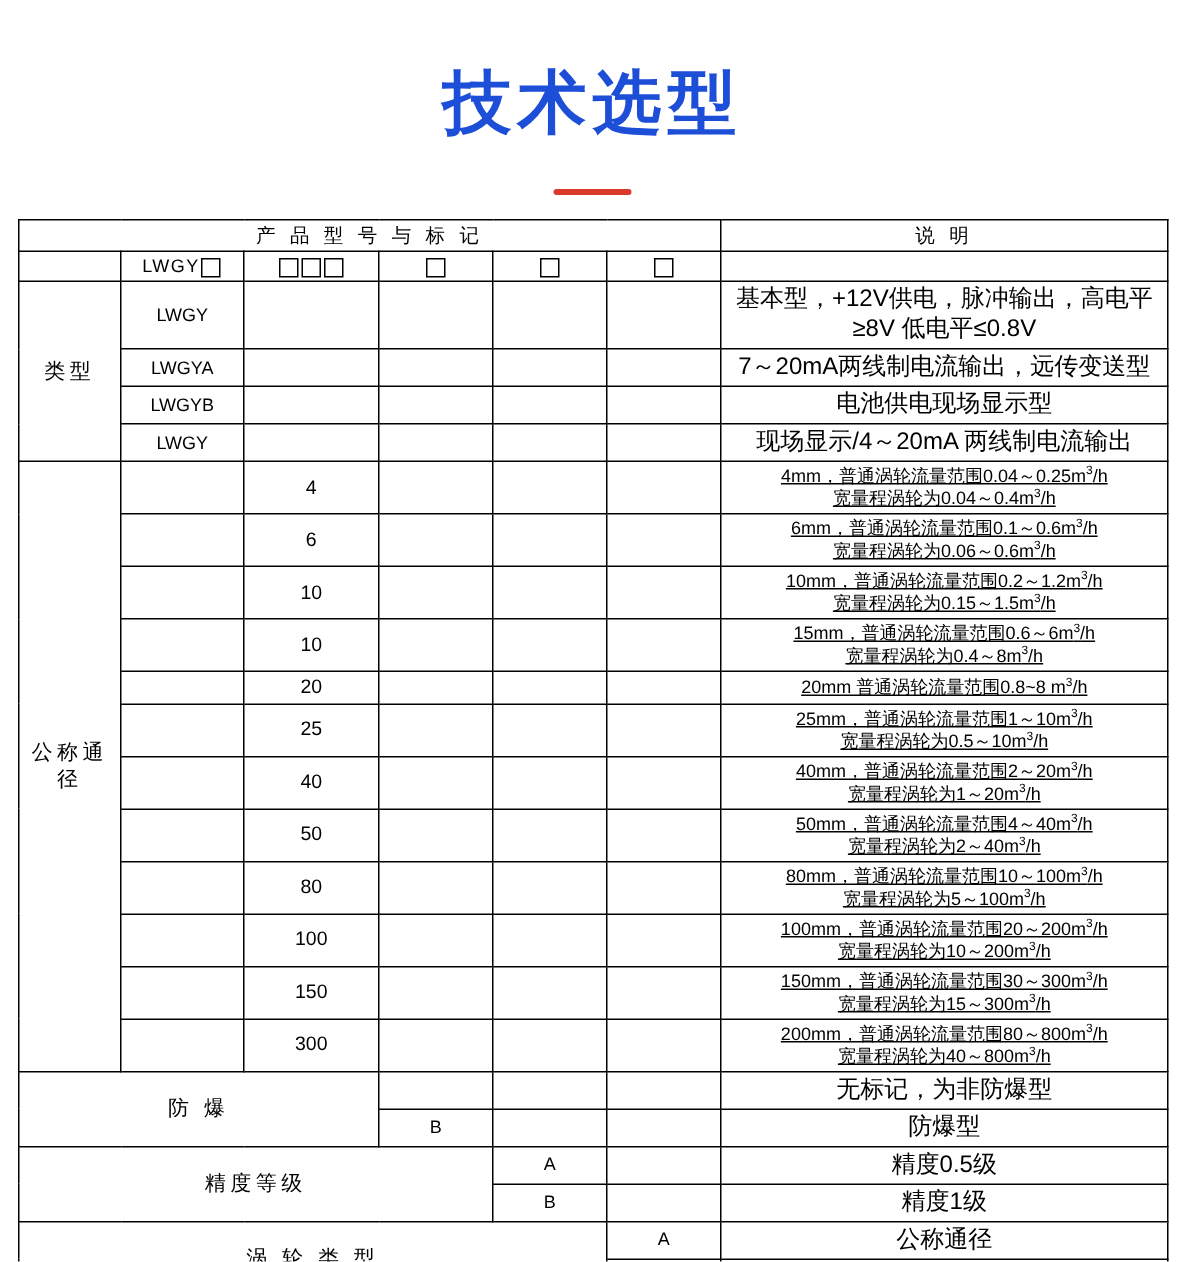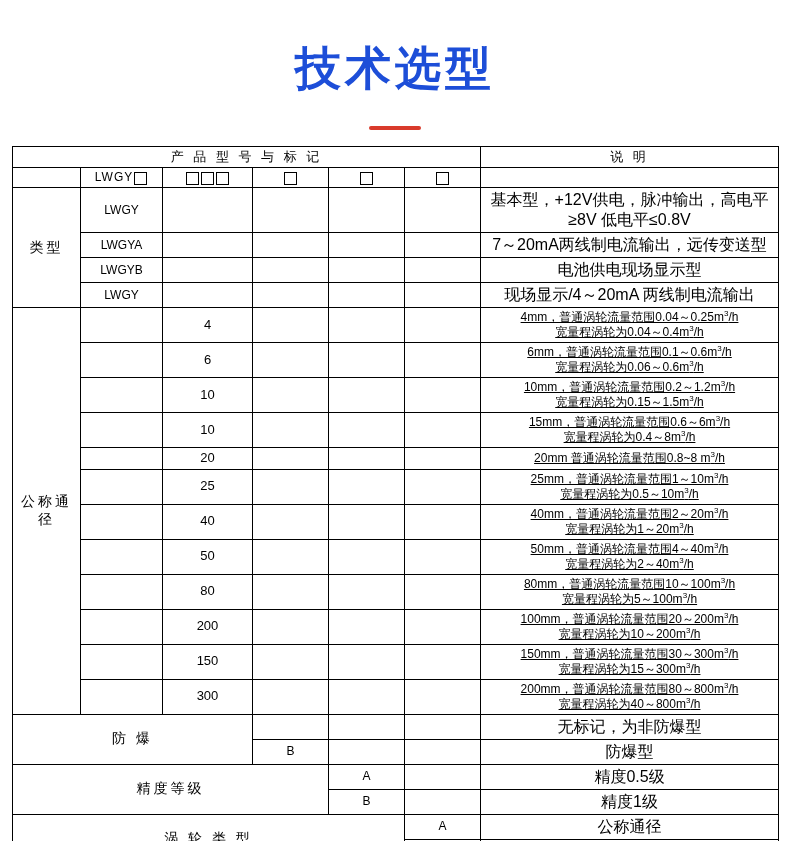--- a/index.html
+++ b/index.html
@@ -266,21 +266,21 @@
           <td></td>
           <td></td>
           <td></td>
           <td class="desc-2 two-line">
               <div>80mm，普通涡轮流量范围10～100m<sup>3</sup>/h</div>
               <div>宽量程涡轮为5～100m<sup>3</sup>/h</div>
             </td>
         </tr>
         <tr>
           <td></td>
-          <td class="dn">200</td>
+          <td class="dn">100</td>
           <td></td>
           <td></td>
           <td></td>
           <td class="desc-2 two-line">
               <div>100mm，普通涡轮流量范围20～200m<sup>3</sup>/h</div>
               <div>宽量程涡轮为10～200m<sup>3</sup>/h</div>
             </td>
         </tr>
         <tr>
           <td></td>

